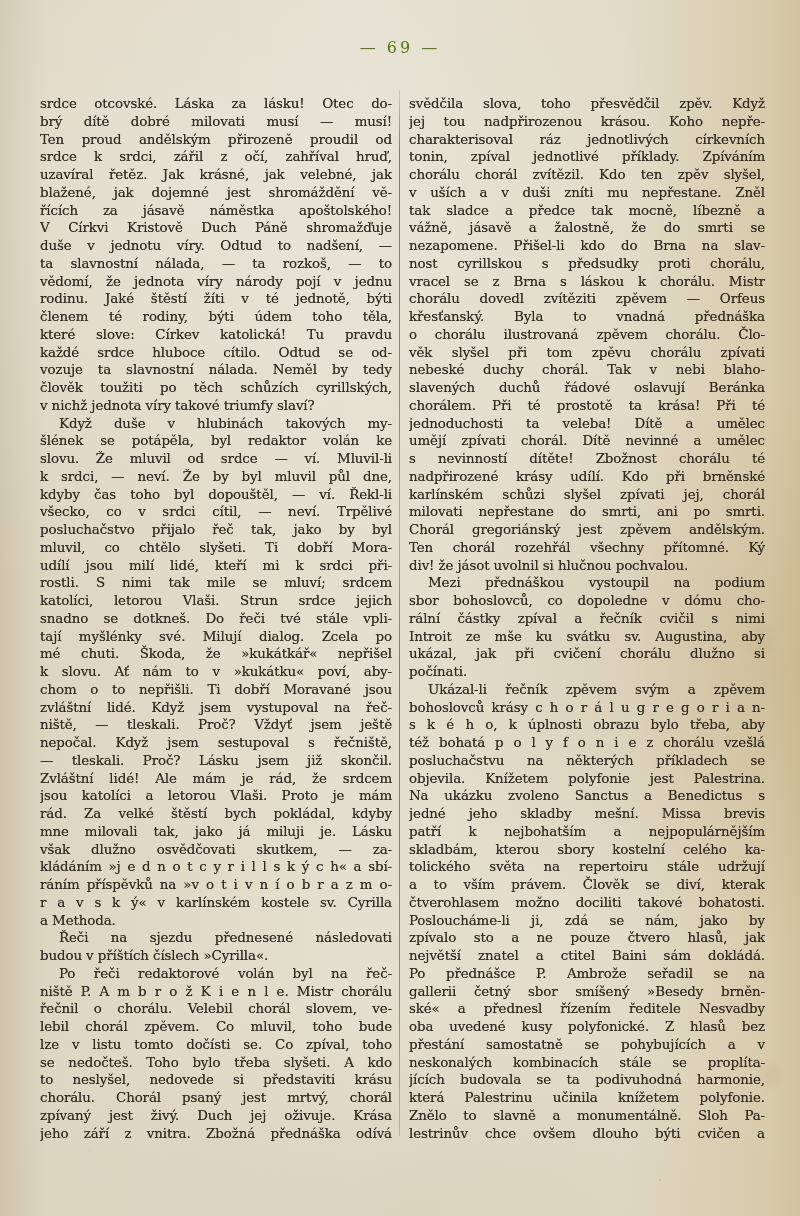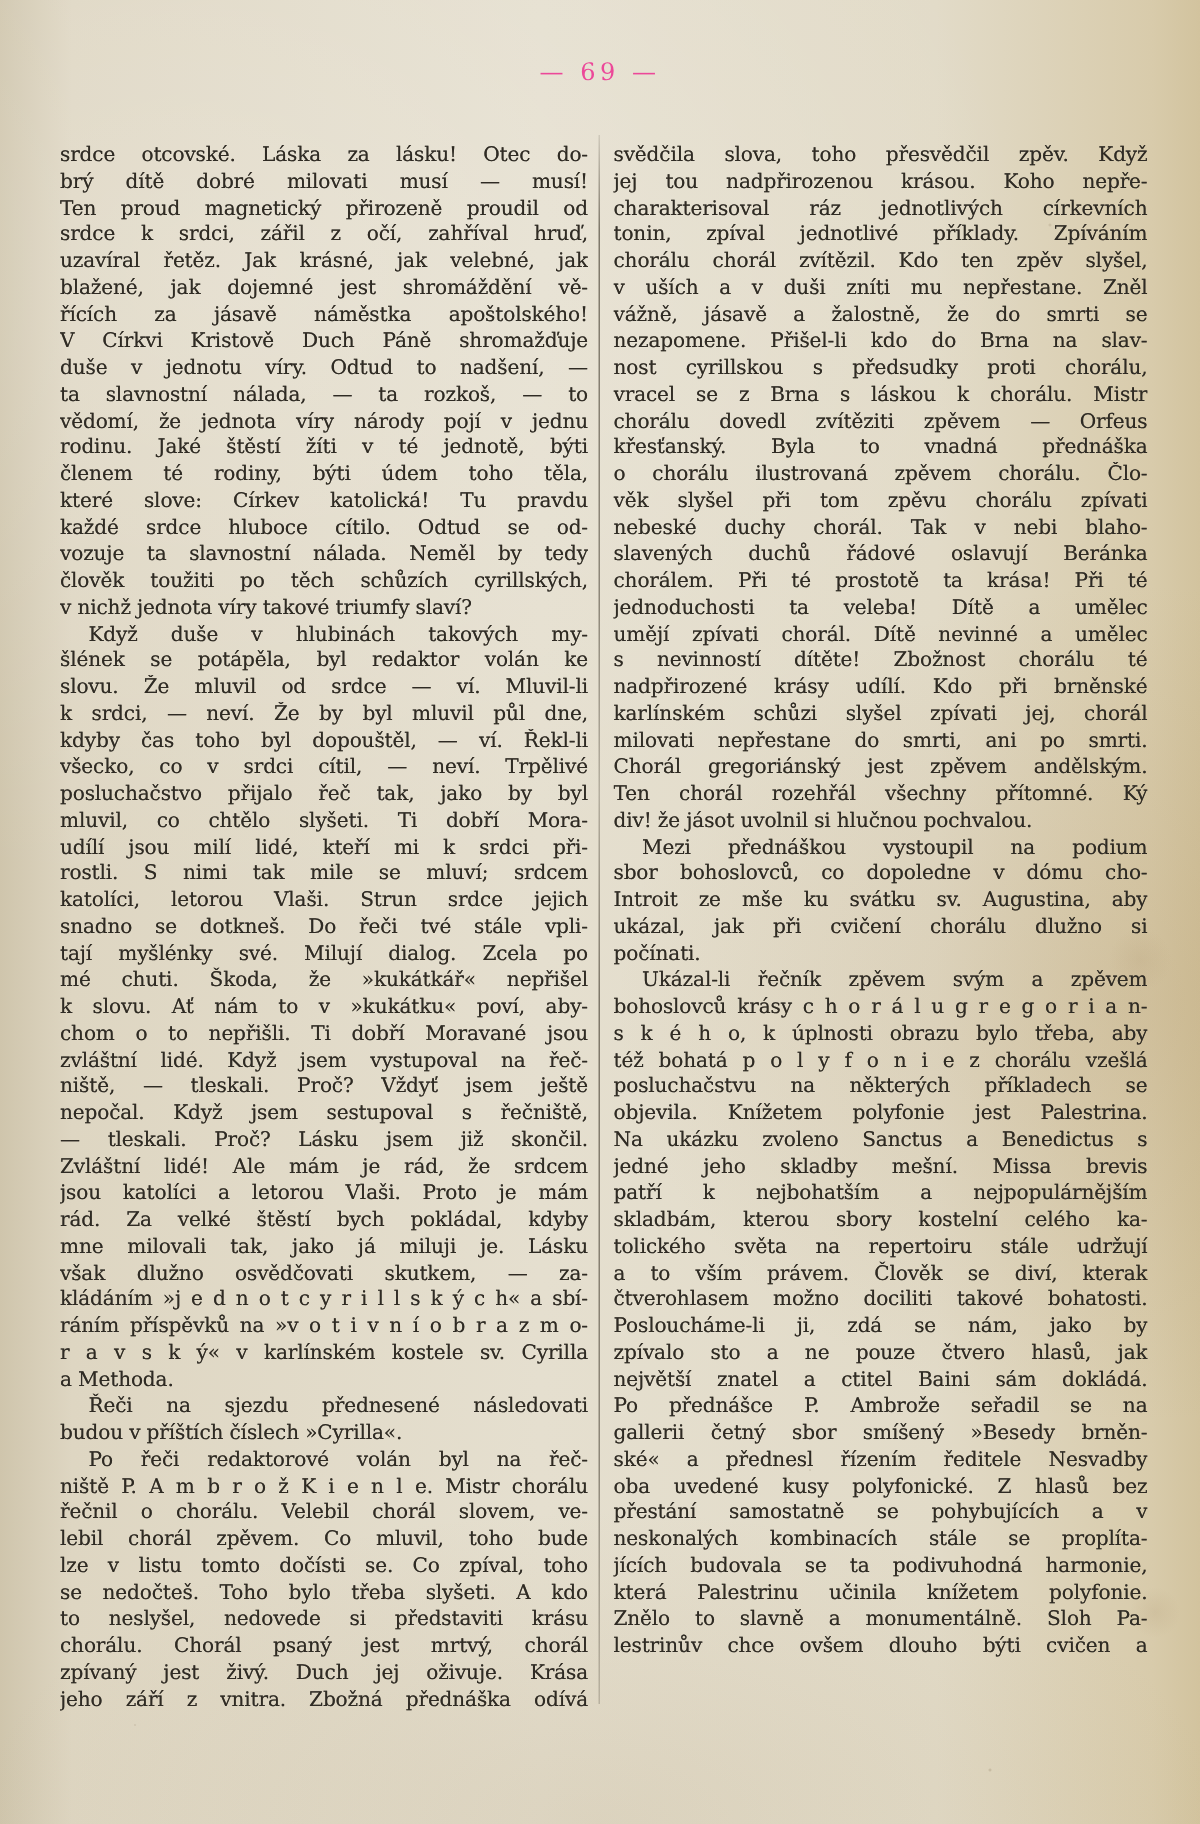--- a/index.html
+++ b/index.html
@@ -29,21 +29,21 @@
       radial-gradient(circle 1.5px at 90px 1150px, rgba(110,90,60,0.2), transparent 70%),
       radial-gradient(circle 30px at 760px 640px, rgba(150,120,80,0.10), transparent 70%),
       radial-gradient(circle 24px at 770px 1075px, rgba(150,120,80,0.12), transparent 70%);
   }
   .page-header {
     position: absolute;
     top: 38px; left: 0; width: 100%;
     text-align: center;
     font-size: 16px;
     letter-spacing: 3px;
-    color: #ec4899;
+    color: #4d7c0f;
   }
   .column {
     position: absolute;
     top: 95px;
     font-size: 13.4px;
     line-height: 17.76px;
     letter-spacing: -0.1px;
     text-shadow: 0 0 0.4px rgba(47,43,36,0.65);
   }
   .column-left  { left: 40px;  width: 352px; }
@@ -73,21 +73,21 @@
   }
 </style>
 </head>
 <body>
 
 <div class="page-header">— 69 —</div>
 
 <div class="column column-left">
     <div class="line">srdce otcovské. Láska za lásku! Otec do-</div>
     <div class="line">brý dítě dobré milovati musí — musí!</div>
-    <div class="line">Ten proud magnetický přirozeně proudil od</div>
+    <div class="line">Ten proud andělským přirozeně proudil od</div>
     <div class="line">srdce k srdci, zářil z očí, zahříval hruď,</div>
     <div class="line">uzavíral řetěz. Jak krásné, jak velebné, jak</div>
     <div class="line">blažené, jak dojemné jest shromáždění vě-</div>
     <div class="line">řících za jásavě náměstka apoštolského!</div>
     <div class="line">V Církvi Kristově Duch Páně shromažďuje</div>
     <div class="line">duše v jednotu víry. Odtud to nadšení, —</div>
     <div class="line">ta slavnostní nálada, — ta rozkoš, — to</div>
     <div class="line">vědomí, že jednota víry národy pojí v jednu</div>
     <div class="line">rodinu. Jaké štěstí žíti v té jednotě, býti</div>
     <div class="line">členem té rodiny, býti údem toho těla,</div>
@@ -141,20 +141,21 @@
 
 <div class="divider"></div>
 
 <div class="column column-right">
     <div class="line">svědčila slova, toho přesvědčil zpěv. Když</div>
     <div class="line">jej tou nadpřirozenou krásou. Koho nepře-</div>
     <div class="line">charakterisoval ráz jednotlivých církevních</div>
     <div class="line">tonin, zpíval jednotlivé příklady. Zpíváním</div>
     <div class="line">chorálu chorál zvítězil. Kdo ten zpěv slyšel,</div>
     <div class="line">v uších a v duši zníti mu nepřestane. Zněl</div>
+    <div class="line">tak sladce a předce tak mocně, líbezně a</div>
     <div class="line">vážně, jásavě a žalostně, že do smrti se</div>
     <div class="line">nezapomene. Přišel-li kdo do Brna na slav-</div>
     <div class="line">nost cyrillskou s předsudky proti chorálu,</div>
     <div class="line">vracel se z Brna s láskou k chorálu. Mistr</div>
     <div class="line">chorálu dovedl zvítěziti zpěvem — Orfeus</div>
     <div class="line">křesťanský. Byla to vnadná přednáška</div>
     <div class="line">o chorálu ilustrovaná zpěvem chorálu. Člo-</div>
     <div class="line">věk slyšel při tom zpěvu chorálu zpívati</div>
     <div class="line">nebeské duchy chorál. Tak v nebi blaho-</div>
     <div class="line">slavených duchů řádové oslavují Beránka</div>
@@ -163,20 +164,21 @@
     <div class="line">umějí zpívati chorál. Dítě nevinné a umělec</div>
     <div class="line">s nevinností dítěte! Zbožnost chorálu té</div>
     <div class="line">nadpřirozené krásy udílí. Kdo při brněnské</div>
     <div class="line">karlínském schůzi slyšel zpívati jej, chorál</div>
     <div class="line">milovati nepřestane do smrti, ani po smrti.</div>
     <div class="line">Chorál gregoriánský jest zpěvem andělským.</div>
     <div class="line">Ten chorál rozehřál všechny přítomné. Ký</div>
     <div class="line pend">div! že jásot uvolnil si hlučnou pochvalou.</div>
     <div class="line indent">Mezi přednáškou vystoupil na podium</div>
     <div class="line">sbor bohoslovců, co dopoledne v dómu cho-</div>
+    <div class="line">rální částky zpíval a řečník cvičil s nimi</div>
     <div class="line">Introit ze mše ku svátku sv. Augustina, aby</div>
     <div class="line">ukázal, jak při cvičení chorálu dlužno si</div>
     <div class="line pend">počínati.</div>
     <div class="line indent">Ukázal-li řečník zpěvem svým a zpěvem</div>
     <div class="line">bohoslovců krásy c h o r á l u g r e g o r i a n-</div>
     <div class="line">s k é h o, k úplnosti obrazu bylo třeba, aby</div>
     <div class="line">též bohatá p o l y f o n i e z chorálu vzešlá</div>
     <div class="line">posluchačstvu na některých příkladech se</div>
     <div class="line">objevila. Knížetem polyfonie jest Palestrina.</div>
     <div class="line">Na ukázku zvoleno Sanctus a Benedictus s</div>

